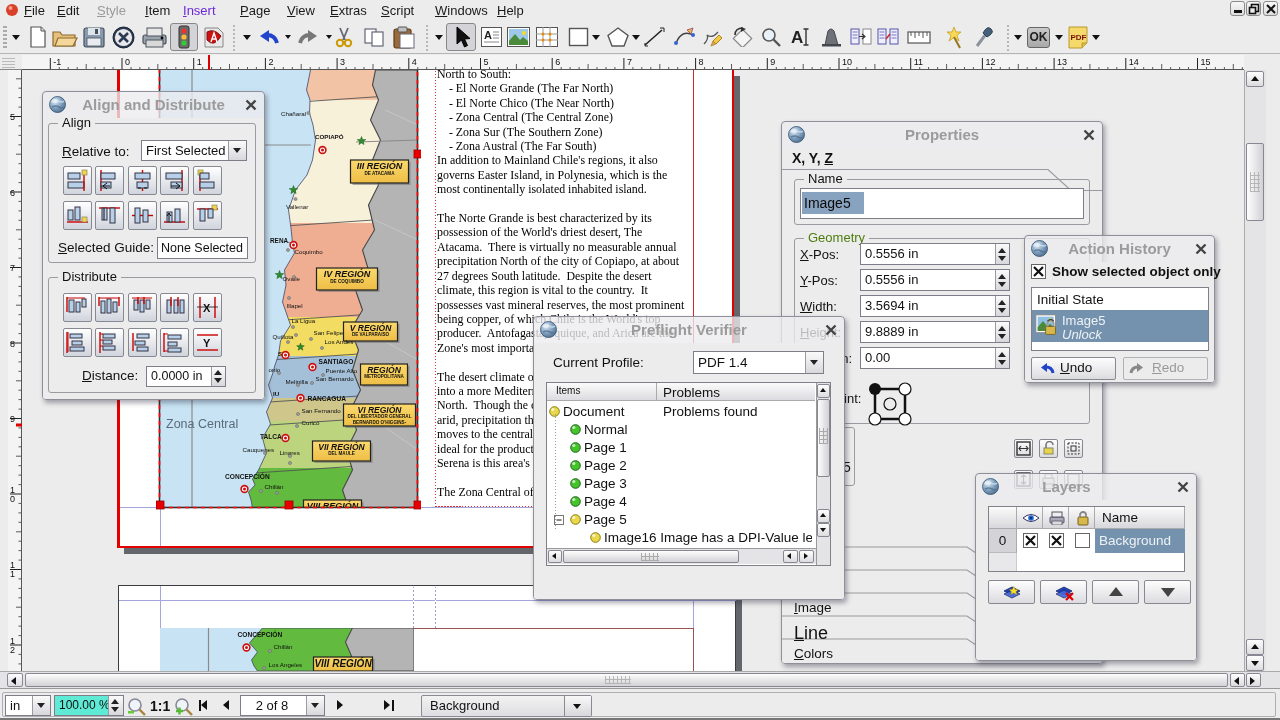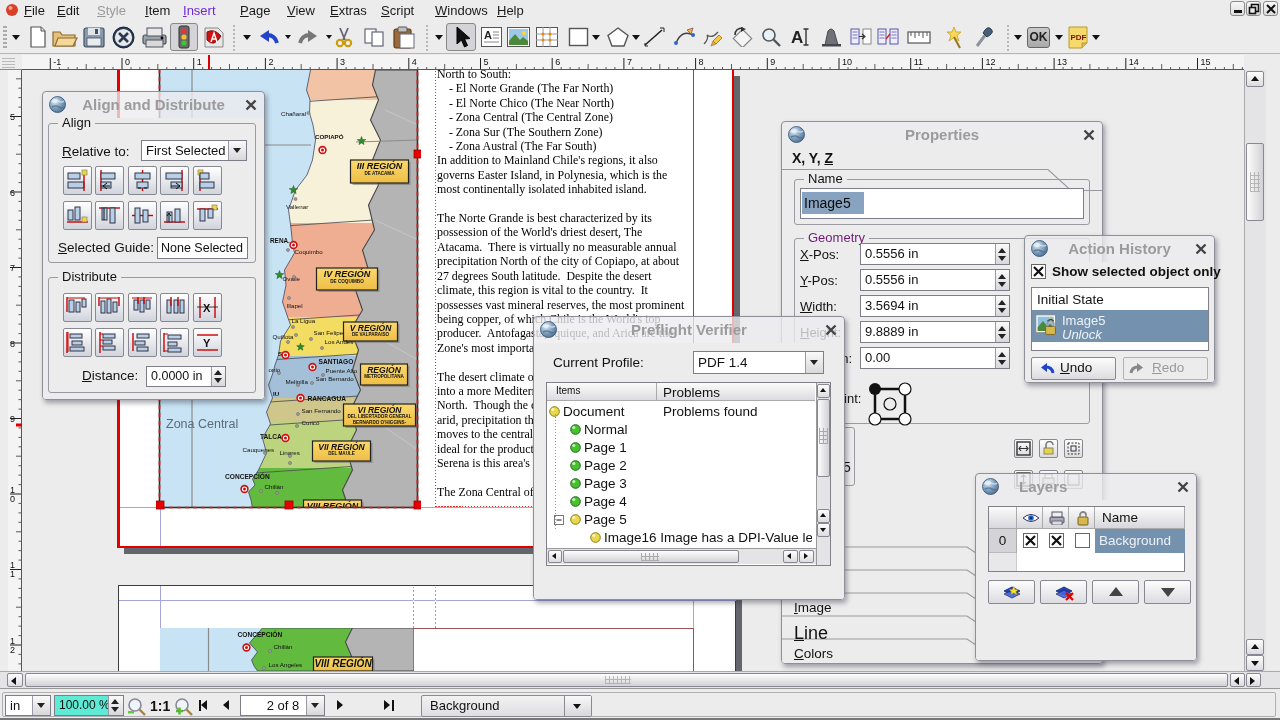--- a/index.html
+++ b/index.html
@@ -663,21 +663,21 @@
   </svg>
 <div class="ab" style="left:150px;top:698px;font-size:14px;font-weight:bold;">1:1</div>
 <svg class="ab" style="left:174px;top:697px" width="19" height="19" viewBox="0 0 19 19">
     <circle cx="8" cy="8" r="6" fill="#eef4f8" stroke="#889" stroke-width="1.6"></circle>
     <path d="M12.5 12.5 L18 18" stroke="#a8843a" stroke-width="2.4"></path>
     <path d="M2 14 h7 M5.5 10.5 v7" stroke="#5b3" stroke-width="2.4"></path>
   </svg>
 <div class="ab" style="left:201px;top:700px;width:0;height:0;border-top:5px solid transparent;border-bottom:5px solid transparent;border-right:6px solid #111;"></div>
 <div class="ab" style="left:199px;top:700px;width:2px;height:11px;background:#111;"></div>
 <div class="ab" style="left:223px;top:700px;width:0;height:0;border-top:5px solid transparent;border-bottom:5px solid transparent;border-right:6px solid #111;"></div>
-<div class="ab" style="left:240px;top:695px;width:85px;height:21px;background:#fff;border:1px solid #7e7e8a;font-size:13px;line-height:19px;padding-left:13px;"><span style="display:inline-block;width:58px;text-align:center">2 of 8</span></div>
+<div class="ab" style="left:240px;top:695px;width:85px;height:21px;background:#fff;border:1px solid #7e7e8a;font-size:13px;line-height:19px;padding-left:2px;"><span style="display:inline-block;width:58px;text-align:center">2 of 8</span></div>
 <div class="ab" style="left:306px;top:696px;width:18px;height:19px;background:linear-gradient(#fafafa,#d8d8dc);border-left:1px solid #9a9aa4;"></div>
 <div class="ab" style="left:311px;top:703px;width:0;height:0;border-left:4px solid transparent;border-right:4px solid transparent;border-top:5px solid #222;"></div>
 <div class="ab" style="left:337px;top:700px;width:0;height:0;border-top:5px solid transparent;border-bottom:5px solid transparent;border-left:6px solid #111;"></div>
 <div class="ab" style="left:384px;top:700px;width:0;height:0;border-top:5px solid transparent;border-bottom:5px solid transparent;border-left:6px solid #111;"></div>
 <div class="ab" style="left:392px;top:700px;width:2px;height:11px;background:#111;"></div>
 <div class="ab" style="left:421px;top:695px;width:171px;height:22px;background:linear-gradient(#f2f2f2,#dedee2);border:1px solid #8a8a94;border-radius:2px;font-size:13px;line-height:20px;padding-left:8px;">Background</div>
 <div class="ab" style="left:564px;top:696px;width:27px;height:20px;background:linear-gradient(#f8f8f8,#d8d8dc);border-left:1px solid #8a8a94;"></div>
 <div class="ab" style="left:573px;top:704px;width:0;height:0;border-left:4px solid transparent;border-right:4px solid transparent;border-top:5px solid #111;"></div>
 <div class="ab" style="left:0;top:718px;width:1280px;height:2px;background:#777;"></div>
 <div class="ab" style="left:781px;top:121px;width:322px;height:543px;border:1px solid #8f8f99;border-radius:4px;box-shadow:2px 3px 5px rgba(40,40,60,0.4);background:rgba(236,236,238,0.78);"></div>
@@ -695,21 +695,21 @@
 <div class="ab" style="left:792px;top:150px;font-size:14px;font-weight:bold;">X, Y, <span style="text-decoration:underline">Z</span></div>
 <svg class="ab" style="left:781px;top:168px" width="322" height="26">
     <path d="M1 1.5 L267 1.5 L290 22.5 L321 22.5" stroke="#9a9aa0" fill="none" stroke-width="1.2"></path>
   </svg>
 <div class="ab" style="left:794px;top:179px;width:296px;height:46px;border:1px solid #9a9aa0;border-radius:3px;"></div>
 <div class="ab" style="left:804px;top:171px;height:16px;background:#ececec;padding:0 4px;font-size:13px;line-height:16px;color:#111;">Name</div>
 <div class="ab" style="left:800px;top:188px;width:284px;height:31px;background:#fff;border:1px solid #7e7e8a;font-size:13px;line-height:29px;padding-left:4px;"></div>
 <div class="ab" style="left:802px;top:192px;width:62px;height:22px;background:#88a3bf;"></div>
 <div class="ab" style="left:804px;top:195px;font-size:14px;color:#0a0a0a;">Image5</div>
 <div class="ab" style="left:794px;top:238px;width:296px;height:186px;border:1px solid #9a9aa0;border-radius:3px;"></div>
-<div class="ab" style="left:804px;top:230px;height:16px;background:#ececec;padding:0 4px;font-size:13px;line-height:16px;color:#701a75;">Geometry</div>
+<div class="ab" style="left:804px;top:230px;height:16px;background:#ececec;padding:0 4px;font-size:13px;line-height:16px;color:#4d7c0f;">Geometry</div>
 <div class="ab" style="left:800px;top:247px;font-size:13px;"><span style="text-decoration:underline">X</span>-Pos:</div>
 <div class="ab" style="left:860px;top:243px;width:150px;height:22px;background:#fff;border:1px solid #7e7e8a;font-size:13px;line-height:20px;padding-left:4px;">0.5556 in</div>
 <div class="ab" style="left:995px;top:244px;width:14px;height:20px;background:linear-gradient(#fafafa,#d8d8dc);border-left:1px solid #9a9aa4;"></div>
 <div class="ab" style="left:998px;top:248px;width:0;height:0;border-left:4px solid transparent;border-right:4px solid transparent;border-bottom:5px solid #222;"></div>
 <div class="ab" style="left:998px;top:256px;width:0;height:0;border-left:4px solid transparent;border-right:4px solid transparent;border-top:5px solid #222;"></div>
 <div class="ab" style="left:800px;top:273px;font-size:13px;"><span style="text-decoration:underline">Y</span>-Pos:</div>
 <div class="ab" style="left:860px;top:269px;width:150px;height:22px;background:#fff;border:1px solid #7e7e8a;font-size:13px;line-height:20px;padding-left:4px;">0.5556 in</div>
 <div class="ab" style="left:995px;top:270px;width:14px;height:20px;background:linear-gradient(#fafafa,#d8d8dc);border-left:1px solid #9a9aa4;"></div>
 <div class="ab" style="left:998px;top:274px;width:0;height:0;border-left:4px solid transparent;border-right:4px solid transparent;border-bottom:5px solid #222;"></div>
 <div class="ab" style="left:998px;top:282px;width:0;height:0;border-left:4px solid transparent;border-right:4px solid transparent;border-top:5px solid #222;"></div>
@@ -1089,21 +1089,21 @@
   </svg>
 <div class="ab" style="left:1152px;top:360px;font-size:13.5px;color:#999;"><span style="text-decoration:underline">R</span>edo</div>
 <div class="ab" style="left:975px;top:473px;width:222px;height:188px;border:1px solid #8f8f99;border-radius:4px;box-shadow:2px 3px 5px rgba(40,40,60,0.4);background:rgba(236,236,238,0.78);"></div>
 <div class="ab" style="left:976px;top:500px;width:220px;height:160px;background:#ececec;border-radius:0 0 3px 3px;"></div>
 <svg class="ab" style="left:982px;top:478px" width="17" height="17" viewBox="0 0 17 17">
 <circle cx="8.5" cy="8.5" r="8" fill="url(#glb)" stroke="#30506e" stroke-width="0.8"></circle>
 <path d="M2 6 Q6 3 9 5 Q13 7 15 5" stroke="#cfe2f0" stroke-width="1.4" fill="none" opacity="0.8"></path>
 <path d="M3 11 Q7 9 10 11 Q13 13 14 11" stroke="#4a6b88" stroke-width="1.6" fill="none" opacity="0.7"></path>
 <ellipse cx="6" cy="5" rx="3" ry="2.2" fill="#ffffff" opacity="0.45"></ellipse>
 </svg>
-<div class="ab" style="left:975px;top:478px;width:183px;height:18px;text-align:left;font-weight:bold;font-size:15px;color:#9b9b9b;margin-left:44px;">Layers</div>
+<div class="ab" style="left:975px;top:478px;width:183px;height:18px;text-align:center;font-weight:bold;font-size:15px;color:#9b9b9b;">Layers</div>
 <svg class="ab" style="left:1177px;top:481px" width="12" height="12">
     <path d="M1.5 1.5 L10.5 10.5 M10.5 1.5 L1.5 10.5" stroke="#444" stroke-width="2.4"></path>
   </svg>
 <div class="ab" style="left:988px;top:506px;width:197px;height:66px;background:#fff;border:1px solid #808088;"></div>
 <div class="ab" style="left:989px;top:507px;width:28px;height:22px;background:linear-gradient(#fbfbfb,#d8d8dc);border-right:1px solid #aaa;border-bottom:1px solid #aaa;"></div>
 <div class="ab" style="left:1017px;top:507px;width:26px;height:22px;background:linear-gradient(#fbfbfb,#d8d8dc);border-right:1px solid #aaa;border-bottom:1px solid #aaa;"></div>
 <div class="ab" style="left:1043px;top:507px;width:26px;height:22px;background:linear-gradient(#fbfbfb,#d8d8dc);border-right:1px solid #aaa;border-bottom:1px solid #aaa;"></div>
 <div class="ab" style="left:1069px;top:507px;width:26px;height:22px;background:linear-gradient(#fbfbfb,#d8d8dc);border-right:1px solid #aaa;border-bottom:1px solid #aaa;"></div>
 <div class="ab" style="left:1095px;top:507px;width:90px;height:22px;background:linear-gradient(#fbfbfb,#d8d8dc);border-right:1px solid #aaa;border-bottom:1px solid #aaa;"></div>
 <svg class="ab" style="left:1022px;top:512px" width="18" height="12">

